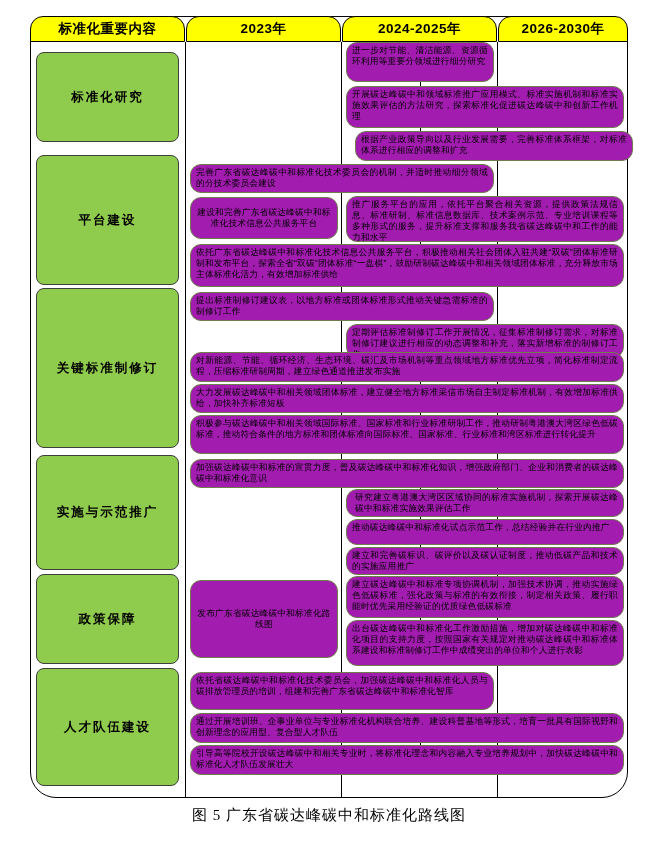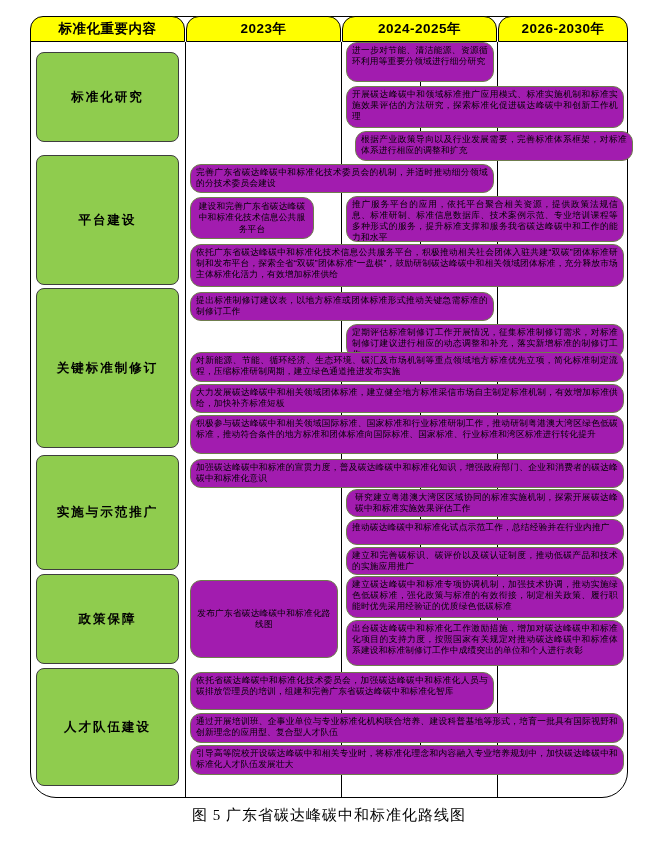--- a/index.html
+++ b/index.html
@@ -136,21 +136,21 @@
   <div class="box" style="left:346px;top:42px;width:148px;height:40px;">进一步对节能、清洁能源、资源循环利用等重要分领域进行细分研究</div>
   <div class="tick" style="left:420px;top:82px;height:4px;"></div>
 
   <div class="box" style="left:346px;top:86px;width:278px;height:42px;">开展碳达峰碳中和领域标准推广应用模式、标准实施机制和标准实施效果评估的方法研究，探索标准化促进碳达峰碳中和创新工作机理</div>
   <div class="tick" style="left:420px;top:128px;height:4px;"></div>
 
   <div class="box" style="left:346px;top:131px;width:278px;height:30px;margin-left:9px;">根据产业政策导向以及行业发展需要，完善标准体系框架，对标准体系进行相应的调整和扩充</div>
 
   <div class="box" style="left:190px;top:164px;width:304px;height:29px;">完善广东省碳达峰碳中和标准化技术委员会的机制，并适时推动细分领域的分技术委员会建设</div>
 
-  <div class="box mid" style="left:190px;top:197px;width:124px;height:42px;">建设和完善广东省碳达峰碳中和标准化技术信息公共服务平台</div>
+  <div class="box mid" style="left:190px;top:197px;width:148px;height:42px;">建设和完善广东省碳达峰碳中和标准化技术信息公共服务平台</div>
 
   <div class="box" style="left:346px;top:196px;width:278px;height:46px;">推广服务平台的应用，依托平台聚合相关资源，提供政策法规信息、标准研制、标准信息数据库、技术案例示范、专业培训课程等多种形式的服务，提升标准支撑和服务我省碳达峰碳中和工作的能力和水平</div>
   <div class="tick" style="left:420px;top:242px;height:3px;"></div>
 
   <div class="box" style="left:190px;top:244px;width:434px;height:43px;">依托广东省碳达峰碳中和标准化技术信息公共服务平台，积极推动相关社会团体入驻共建“双碳”团体标准研制和发布平台，探索全省“双碳”团体标准“一盘棋”，鼓励研制碳达峰碳中和相关领域团体标准，充分释放市场主体标准化活力，有效增加标准供给</div>
 
   <div class="box" style="left:190px;top:292px;width:304px;height:29px;">提出标准制修订建议表，以地方标准或团体标准形式推动关键急需标准的制修订工作</div>
 
   <div class="box" style="left:346px;top:324px;width:278px;height:34px;">定期评估标准制修订工作开展情况，征集标准制修订需求，对标准制修订建议进行相应的动态调整和补充，落实新增标准的制修订工作</div>
 

